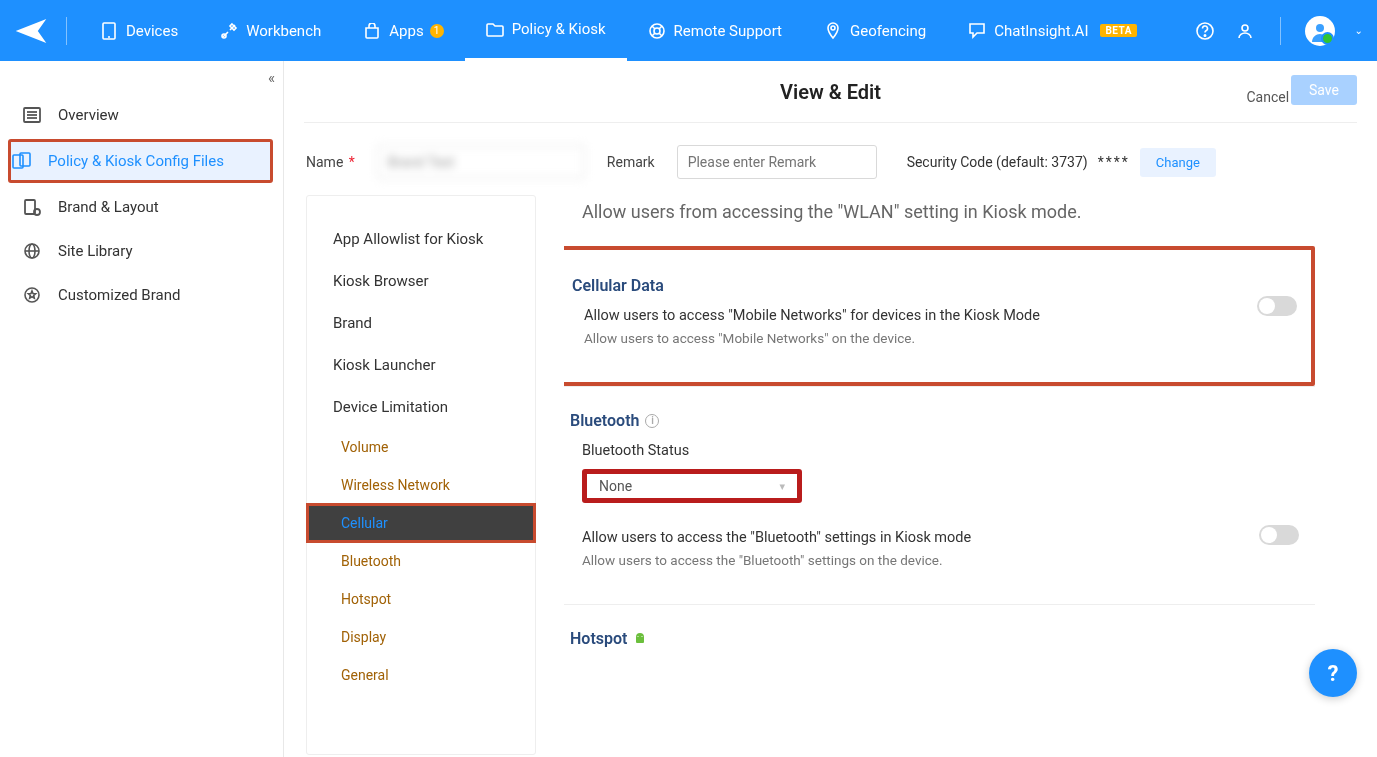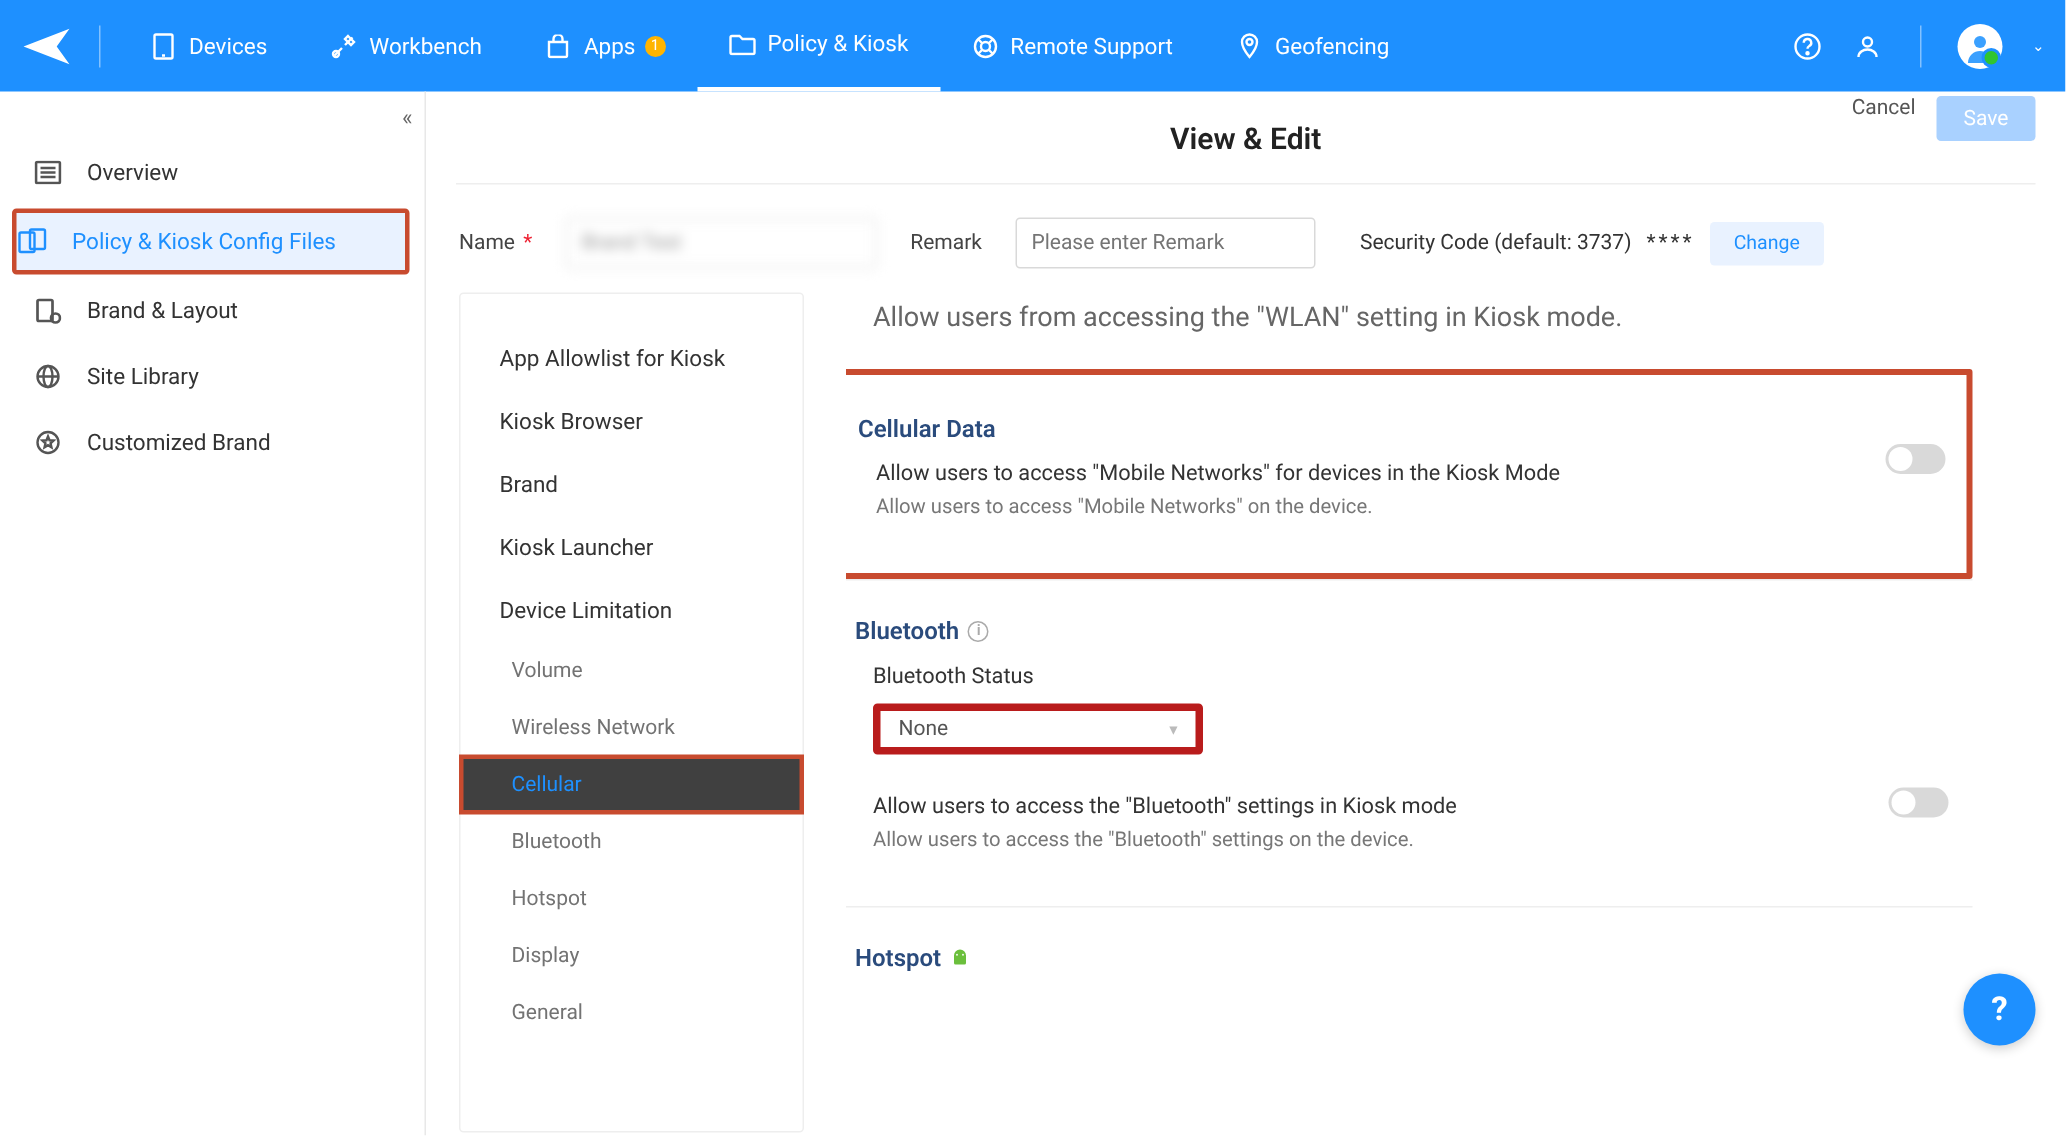--- a/index.html
+++ b/index.html
@@ -28,41 +28,41 @@
 .sidebar .item { display:flex; align-items:center; gap:16px; padding:12px 22px; font-size:15px; color:#333; cursor:pointer; }
 .sidebar .item .sic { width:20px; height:20px; display:flex; align-items:center; justify-content:center; color:#555; }
 .sidebar .item.active { background:#e9f2ff; color:#1e90ff; }
 .sidebar .item.active .sic { color:#1e90ff; }
 .sidebar .item.hl { border:3px solid #c84b2f; border-radius:3px; margin:2px 10px 2px 8px; padding:9px 1px; }
 
 
 .main { position:absolute; top:61px; left:284px; right:0; bottom:0; overflow:hidden; }
 .panel-head { display:flex; align-items:center; justify-content:center; height:62px; border-bottom:1px solid #eee; position:relative; margin:0 20px; }
 .panel-head h2 { font-size:20px; font-weight:600; color:#222; }
-.panel-head .actions { position:absolute; right:0; top:3px; display:flex; gap:14px; align-items:flex-start; }
+.panel-head .actions { position:absolute; right:0; top:14px; display:flex; gap:2px; align-items:flex-end; }
 .panel-head .btn-cancel { color:#555; font-size:14px; cursor:pointer; }
 .panel-head .btn-save { background:#a9d1ff; color:#fff; font-size:14px; padding:7px 18px; border-radius:3px; cursor:pointer; }
 
 
 .form-row { display:flex; align-items:center; gap:22px; padding:22px 22px 16px 22px; font-size:14px; color:#444; }
 .form-row label span.req { color:#e23; margin-left:2px; }
 .form-row input[type=text] { border:1px solid #d9d9d9; height:34px; border-radius:3px; padding:0 10px; font-size:14px; }
 .form-row input.name { width:208px; }
 .form-row input.remark { width:200px; }
 .form-row .sec { display:flex; align-items:center; gap:10px; margin-left:8px; }
 .form-row .sec .code { color:#333; }
 .form-row .sec .mask { letter-spacing:2px; color:#333; }
 .form-row .sec .chg { background:#e9f2ff; color:#1e90ff; font-size:13px; padding:7px 16px; border-radius:3px; cursor:pointer; }
 .name-blur { filter: blur(4px); color:#999; }
 
 
 .content { padding:0 22px; display:flex; gap:28px; height:560px; }
 .cats { width:230px; background:#fff; border:1px solid #eee; border-radius:3px; padding:22px 0 0 0; }
 .cats .cat { padding:12px 26px; font-size:15px; color:#333; cursor:pointer; }
-.cats .sub { padding:11px 26px 11px 34px; font-size:14px; color:#737373; cursor:pointer; }
+.cats .sub { padding:11px 26px 11px 34px; font-size:14px; color:#a16207; cursor:pointer; }
 .cats .sub.active { background:#404040; color:#1e90ff; }
 .cats .sub.hl { outline:3px solid #c84b2f; outline-offset:-2px; }
 
 .settings { flex:1; overflow:hidden; }
 .settings .peek-desc { padding:6px 0 24px 18px; color:#666; font-size:18px; }
 
 .section { border-top:1px solid #eee; padding:24px 6px 28px 6px; position:relative; }
 .section.highlighted { border:4px solid #c84b2f; border-radius:2px; padding:26px 10px 36px 10px; margin-left:-6px; margin-right:40px; }
 .section h3 { color:#2a4b7c; font-size:16px; font-weight:600; margin-bottom:12px; display:flex; align-items:center; gap:6px; }
 .section h3 .info { width:14px; height:14px; border-radius:50%; border:1px solid #aaa; color:#aaa; font-size:10px; display:flex; align-items:center; justify-content:center; }
@@ -147,20 +147,29 @@
       <span>Remote Support</span>
     </div>
     <div class="nav-item">
       <span class="ico">
           <svg width="16" height="18" viewBox="0 0 16 18" fill="none" stroke="#fff" stroke-width="1.6">
             <path d="M8 1a5 5 0 0 1 5 5c0 4-5 10-5 10S3 10 3 6a5 5 0 0 1 5-5z"></path>
             <circle cx="8" cy="6" r="2"></circle>
           </svg>
         </span>
       <span>Geofencing</span>
+    </div>
+    <div class="nav-item">
+      <span class="ico">
+          <svg width="18" height="17" viewBox="0 0 18 17" fill="none" stroke="#fff" stroke-width="1.6">
+            <path d="M2 2h14v9H9l-4 4v-4H2z"></path>
+          </svg>
+        </span>
+      <span>ChatInsight.AI</span>
+      <span class="beta">BETA</span>
     </div>
   </div>
   <div class="spacer"></div>
   <div class="right">
     <div class="ic">
         <svg width="20" height="20" viewBox="0 0 20 20" fill="none" stroke="#fff" stroke-width="1.6">
           <circle cx="10" cy="10" r="8"></circle>
           <path d="M7.5 7.5a2.5 2.5 0 1 1 3.5 2.3c-.8.4-1 1-1 1.7"></path>
           <circle cx="10" cy="14.5" r=".7" fill="#fff"></circle>
         </svg>

